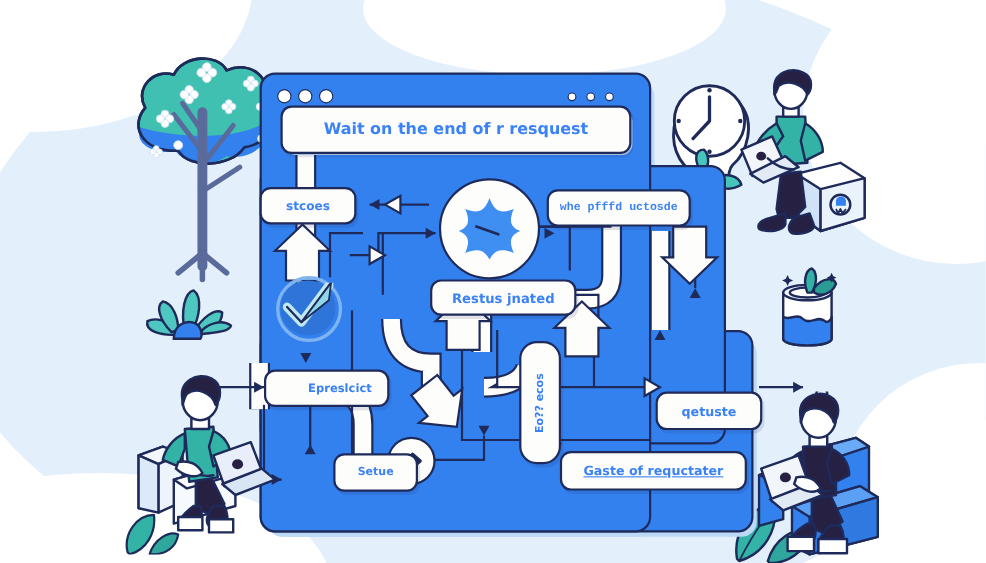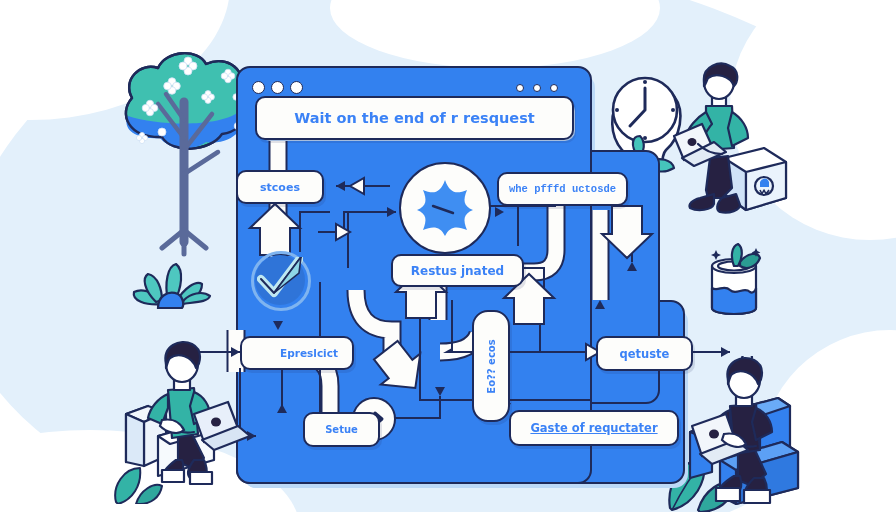--- a/index.html
+++ b/index.html
@@ -35,21 +35,21 @@
     display:flex;align-items:center;justify-content:center;
     color:#3b82f6;font-weight:700;box-shadow:2px 3px 0 rgba(30,42,90,.13);}
   .node-shadow{position:absolute;background:#b9d4f2;border-radius:10px;}
 
   #title-node{left:255px;top:96px;width:315px;height:40px;font-size:14.5px;}
   #node-stcoes{left:236px;top:170px;width:84px;height:30px;font-size:11px;}
   #node-whe{left:497px;top:172px;width:127px;height:30px;font-size:10.5px;font-family:Liberation Mono, monospace;}
   #node-restus{left:379px;top:254px;width:129px;height:29px;font-size:12px;margin-left:12px;}
   #node-epres{left:240px;top:336px;width:86px;height:30px;font-size:10.5px;padding-left:24px;}
   #node-setue{left:256px;top:412px;width:73px;height:31px;font-size:10px;margin-left:47px;}
-  #node-qetuste{left:596px;top:336px;width:93px;height:31px;font-size:11.5px;}
+  #node-qetuste{left:596px;top:356px;width:93px;height:31px;font-size:11.5px;}
   #node-gaste{left:509px;top:410px;width:166px;height:32px;font-size:11.5px;text-decoration:underline;}
   #node-vert{left:472px;top:310px;width:34px;height:108px;border-radius:16px;}
   #node-vert span{transform:rotate(-90deg);white-space:nowrap;font-size:10px;}
 
   
   .circ{position:absolute;background:#fdfdfb;border:2.2px solid #1e2a5a;border-radius:50%;}
   #star-circle{left:399px;top:162px;width:88px;height:88px;}
   #check-circle{left:255px;top:255px;width:46px;height:46px;background:#2f74d8;border-color:#2f74d8;}
   #check-ring{left:251px;top:251px;width:54px;height:54px;border:3px solid #7fb4f0;border-radius:50%;background:transparent;}
   #arrow-circle{left:352px;top:397px;width:40px;height:40px;}

